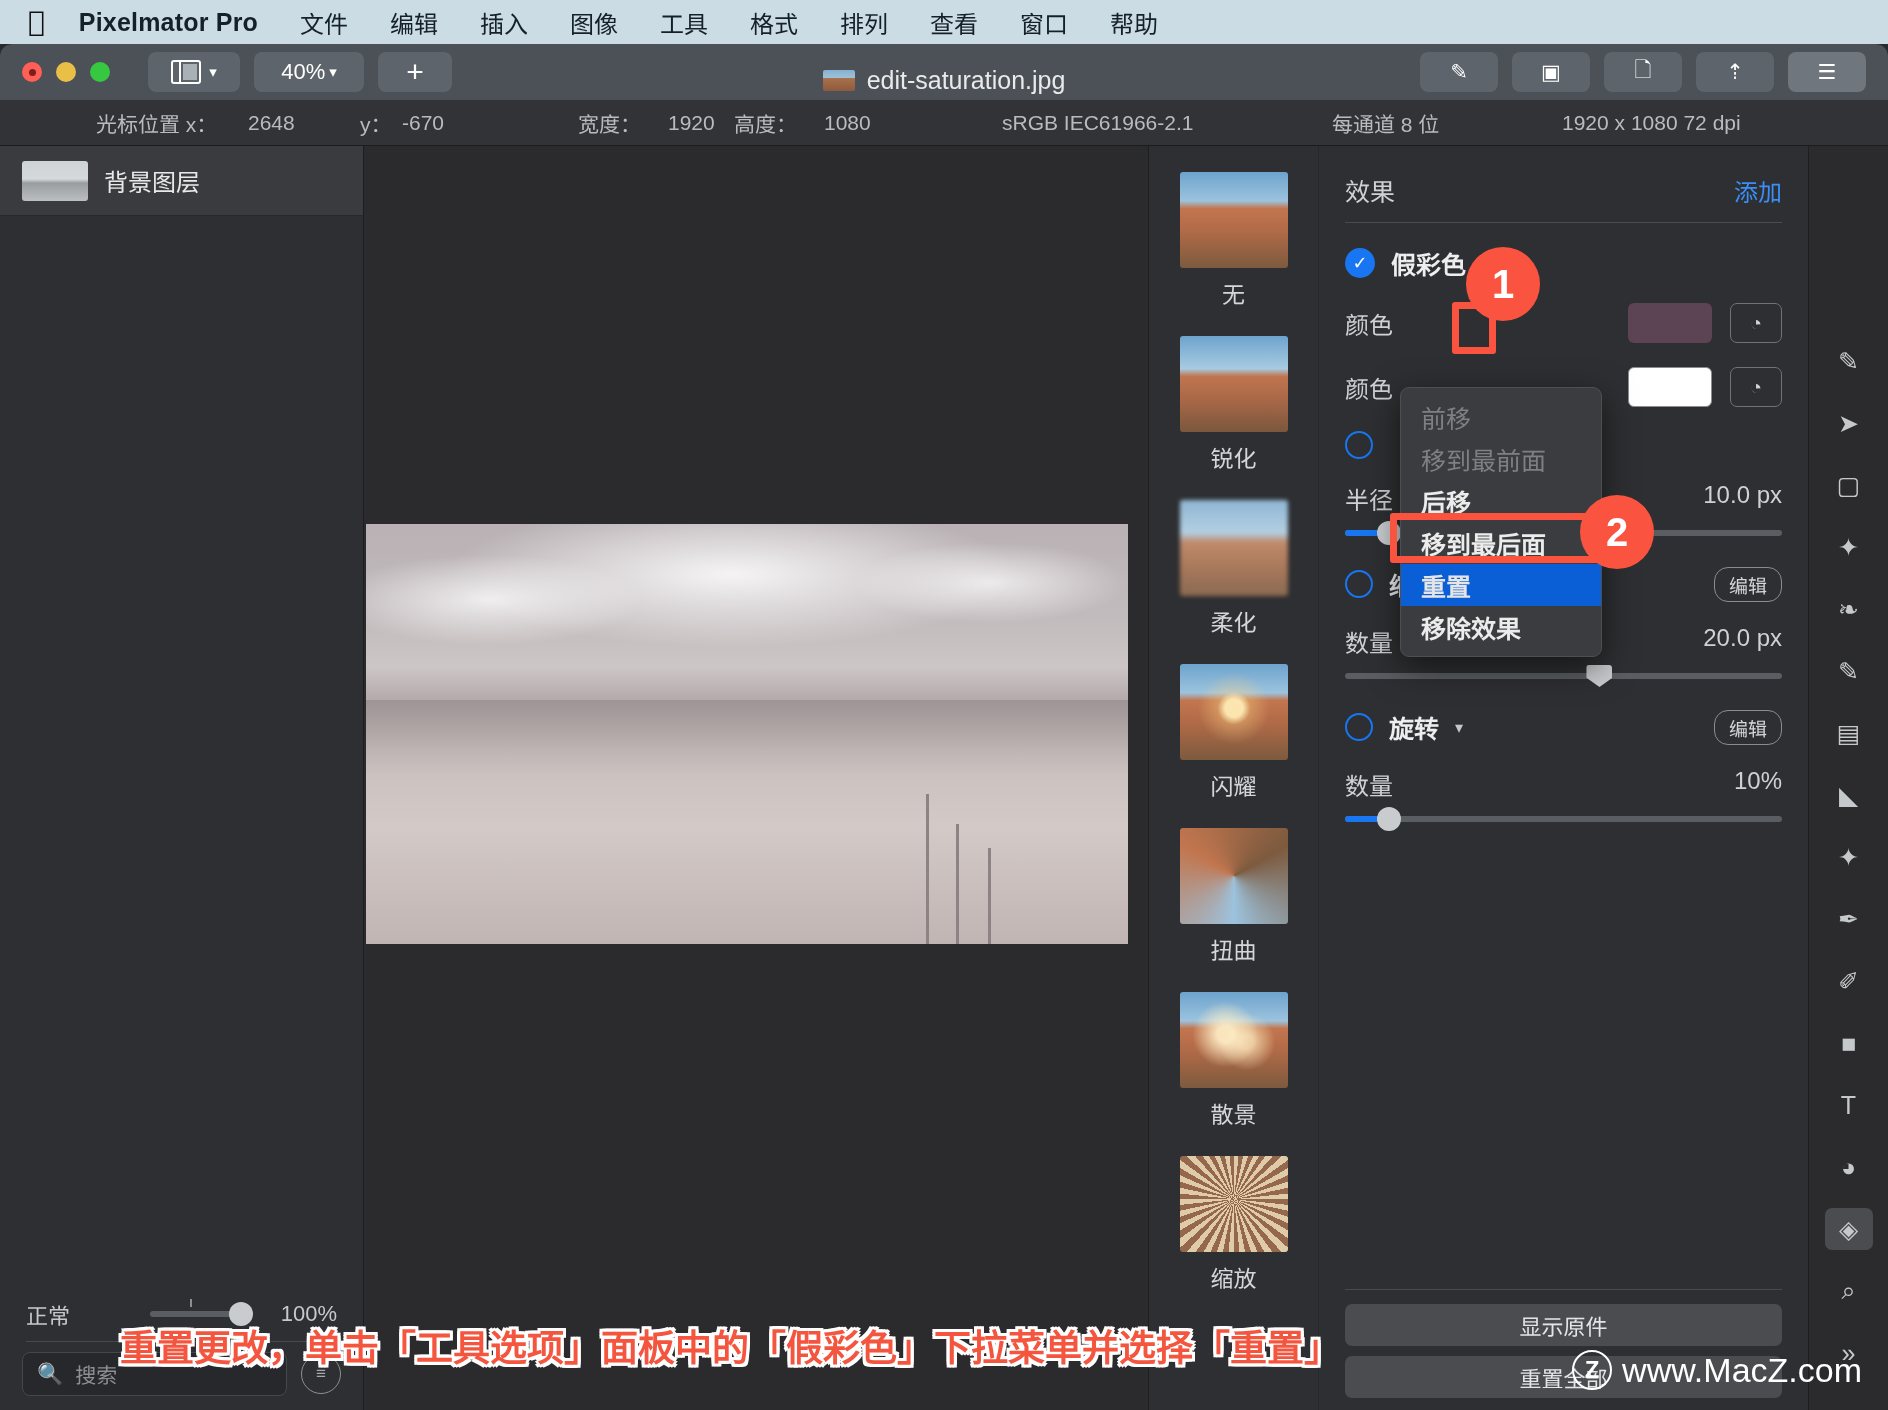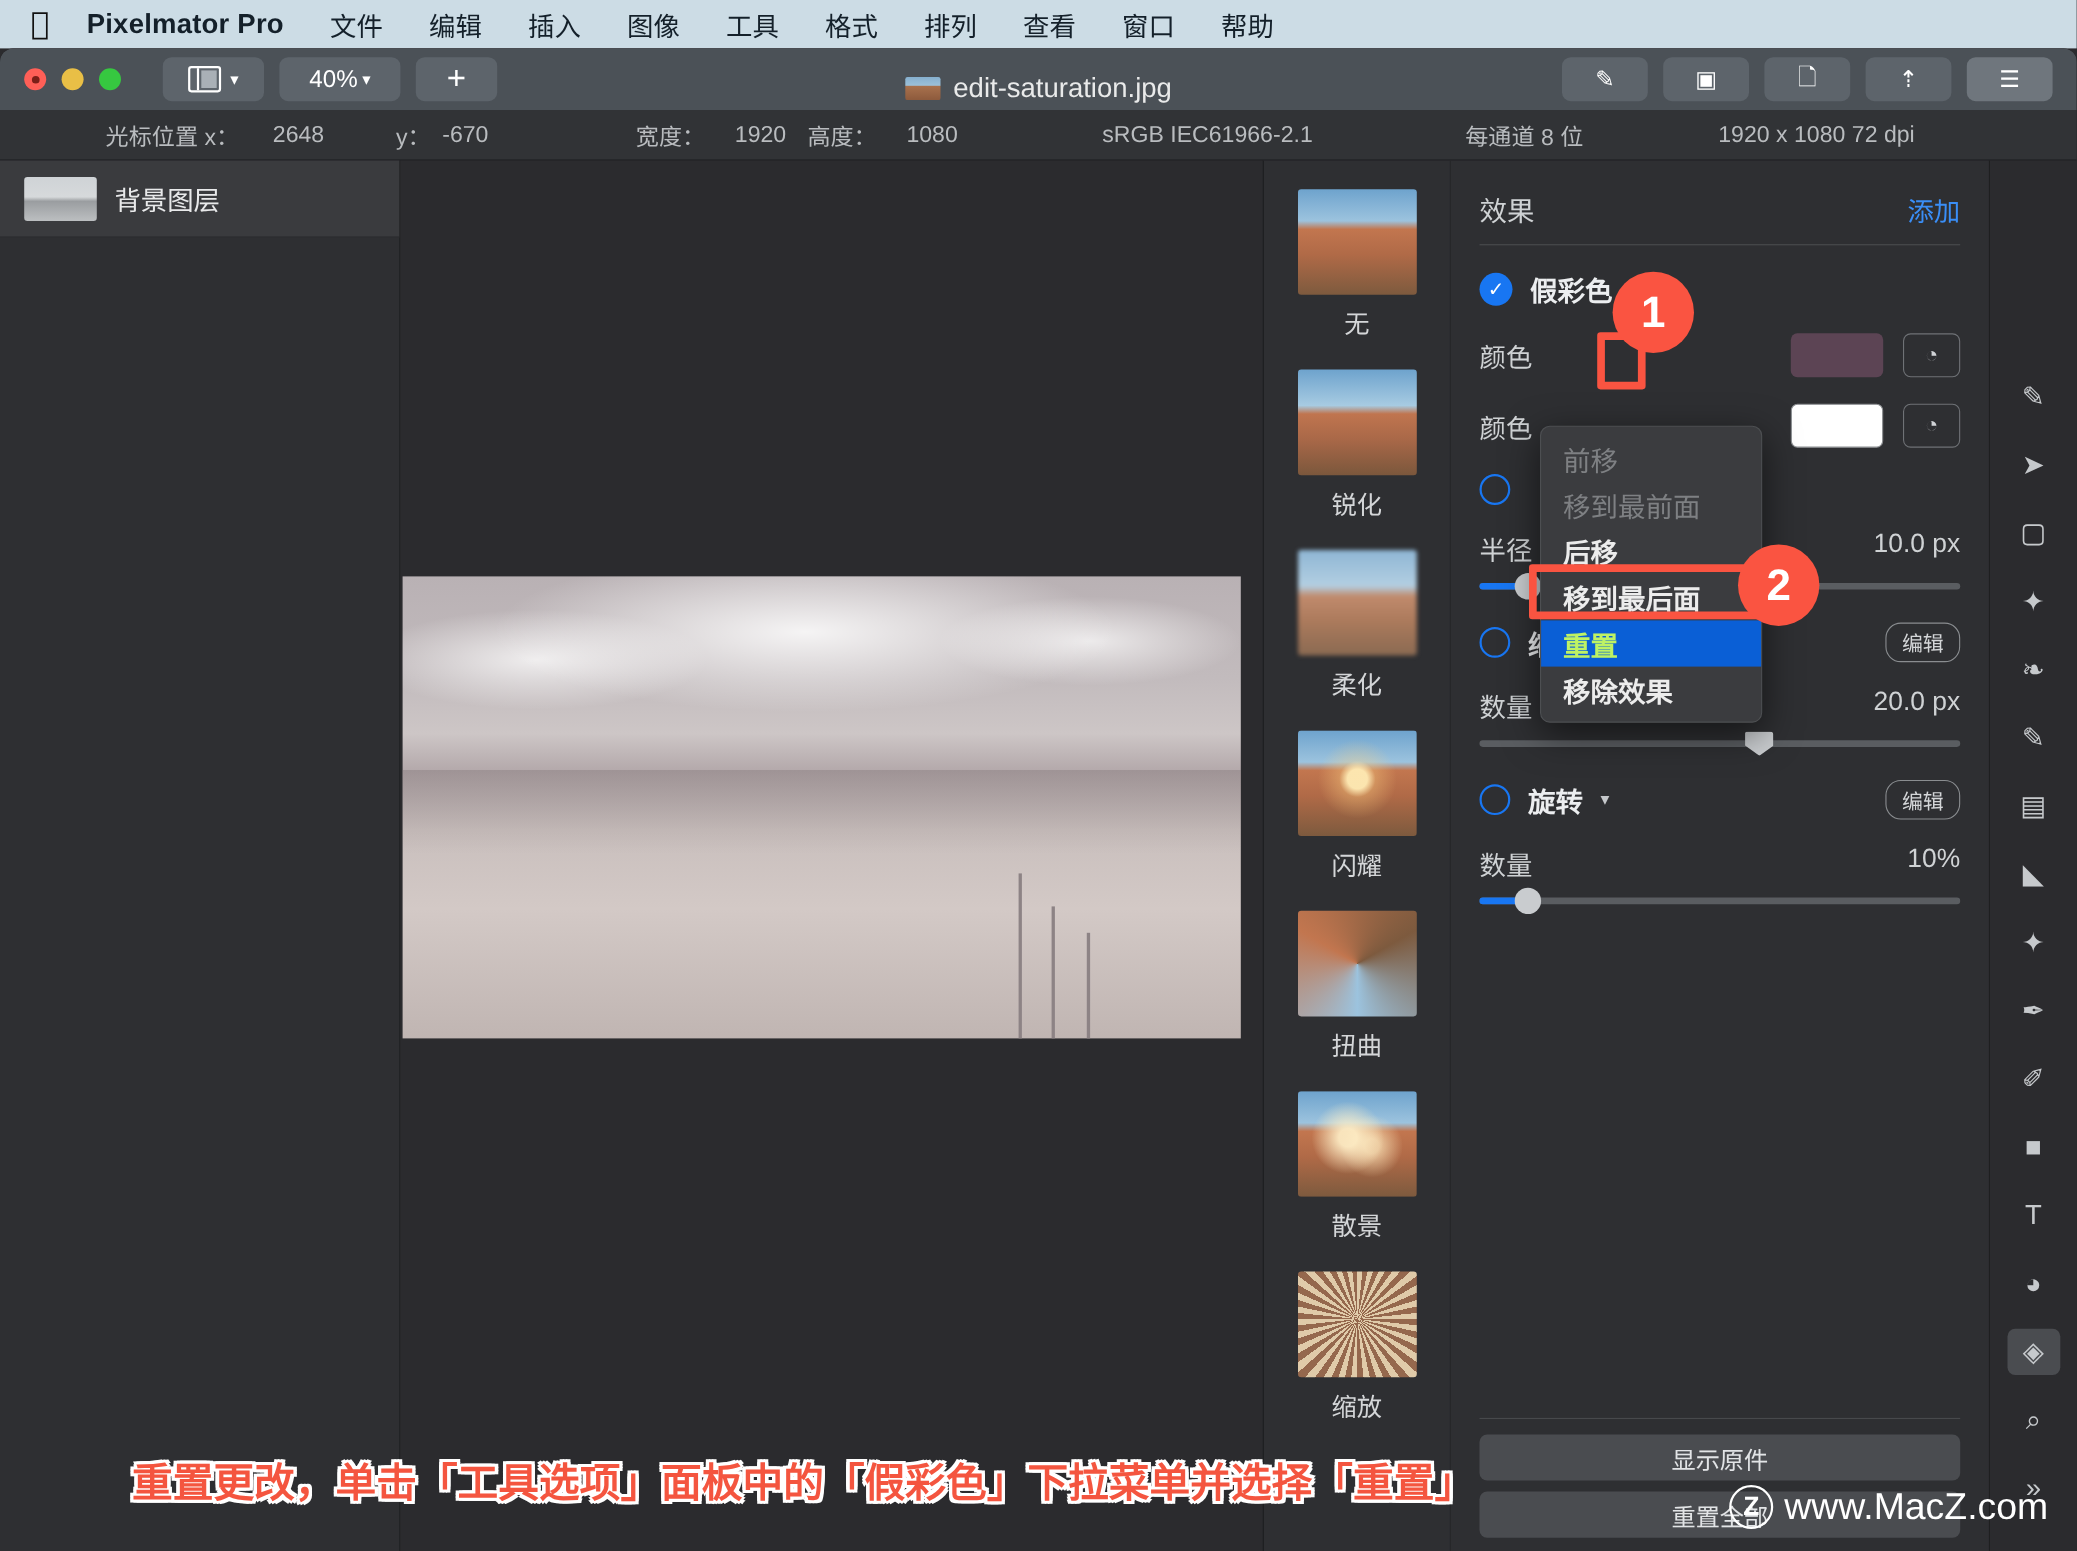--- a/index.html
+++ b/index.html
@@ -224,21 +224,21 @@
   #dropdown{
     position:absolute; left:1400px; top:343px; width:202px;
     background:#3b3c3f; border:1px solid #4d4f52; border-radius:9px;
     box-shadow:0 10px 34px rgba(0,0,0,.55); padding:8px 0; z-index:40;
   }
   #dropdown .dd{
     font-size:25px; padding:3px 20px; color:#ececec; white-space:nowrap;
   }
   #dropdown .dd.dim{ color:#7e8083; }
   #dropdown .dd.bold{ font-weight:bold; }
-  #dropdown .dd.sel{ background:#0a5fd6; color:#bef264; font-weight:bold; }
+  #dropdown .dd.sel{ background:#0a5fd6; color:#e5e5e5; font-weight:bold; }
 
   
   .hl-box{ position:absolute; border:7px solid #fa5441; border-radius:3px; z-index:45; }
   .badge{
     position:absolute; width:74px;height:74px;border-radius:50%;background:#fa5441;
     color:#fff; font-size:40px; font-weight:bold; display:flex;align-items:center;justify-content:center;
     z-index:50; font-family:"Liberation Sans",sans-serif;
   }
   #caption{
     position:absolute; left:120px; bottom:38px; z-index:60;
@@ -324,20 +324,38 @@
   </div>
 
   <div id="body">
 
     <div id="left">
       <div class="layer-row">
         <span class="layer-thumb"></span>
         <span class="layer-name">背景图层</span>
       </div>
       <div class="spacer"></div>
+      <div class="left-bottom">
+        <div class="blend-row">
+          <span>正常</span>
+          <span class="opacity-slider">
+            <span class="tick"></span>
+            <span class="knob"></span>
+          </span>
+          <span class="opacity">100%</span>
+        </div>
+        <div class="divider-h" style="position:static;margin:0 26px 10px 26px;"></div>
+        <div class="search-wrap">
+          <div class="search-box">
+            <span>🔍</span>
+            <span>搜索</span>
+          </div>
+          <div class="filter-circ">≡</div>
+        </div>
+      </div>
     </div>
 
     <div id="canvas">
       <div id="photo">
         <div class="ridge"></div>
         <div class="tree" style="left:560px;height:150px;"></div>
         <div class="tree" style="left:590px;height:120px;"></div>
         <div class="tree" style="left:622px;height:96px;"></div>
       </div>
     </div>

